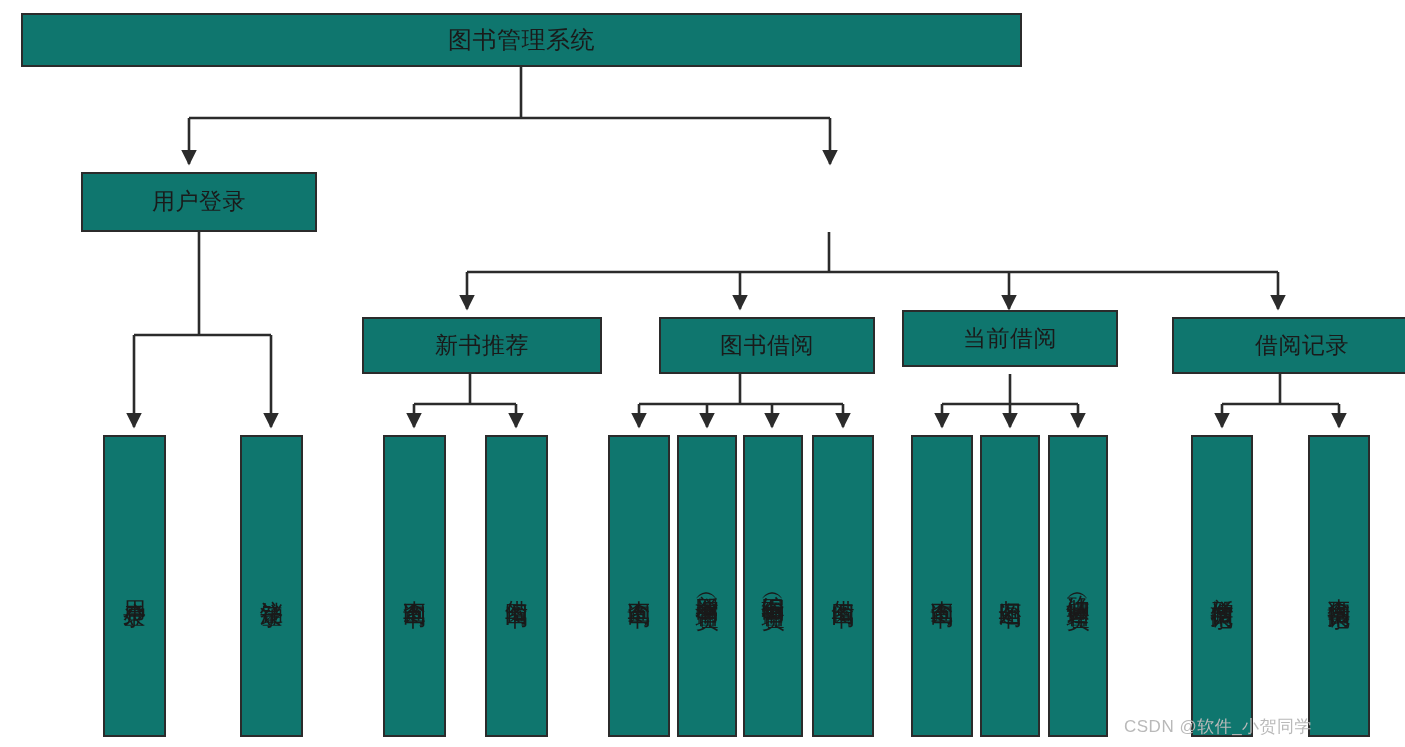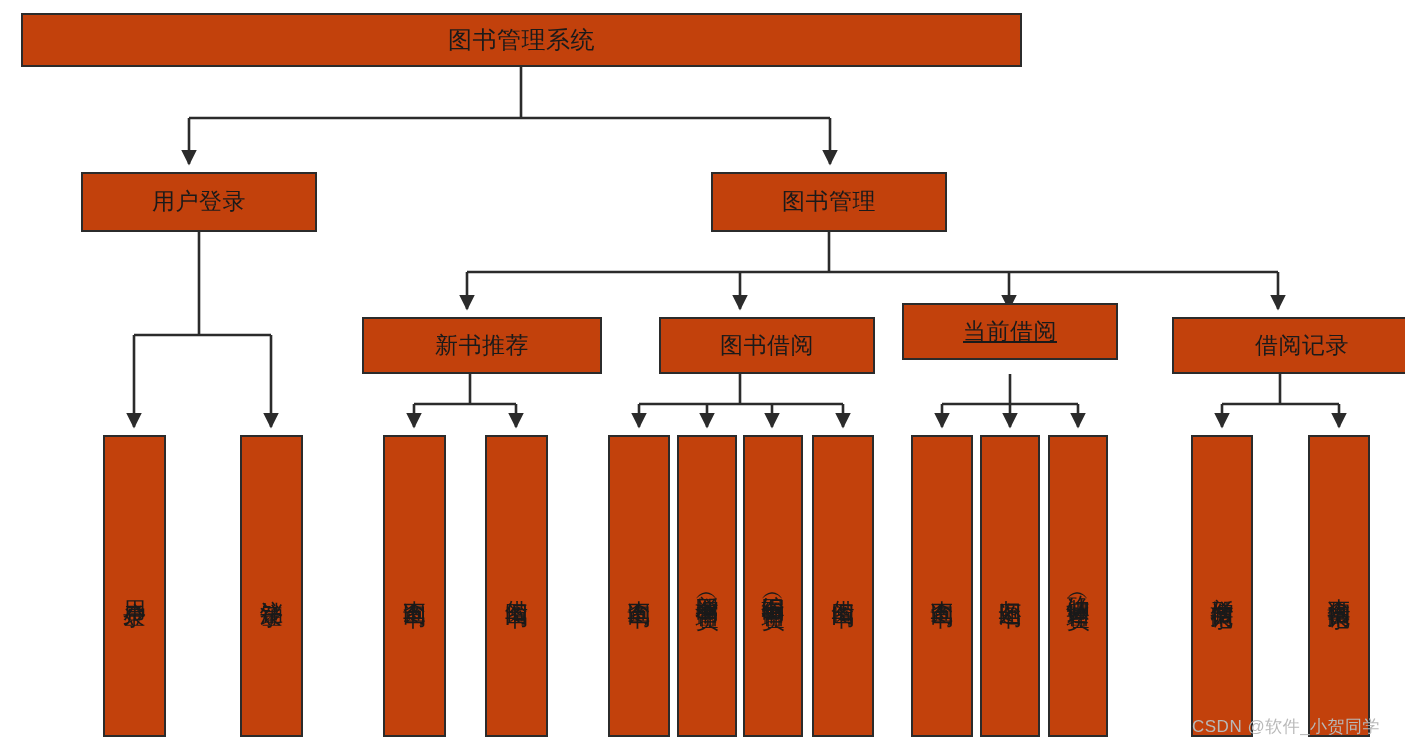--- a/index.html
+++ b/index.html
@@ -21,21 +21,21 @@
     position: absolute;
     left: 0;
     top: 0;
     width: 1405px;
     height: 747px;
     pointer-events: none;
   }
   .node {
     position: absolute;
     box-sizing: border-box;
-    background: #c2410c;
+    background: #0f766e;
     border: 2.5px solid #2b2b2b;
     display: flex;
     align-items: center;
     justify-content: center;
     color: #1a1a1a;
   }
   .node .label {
     display: block;
     text-align: center;
     white-space: nowrap;
@@ -128,33 +128,30 @@
   </svg>
 
   <div class="node horiz root" style="left:21px; top:13px; width:1001px; height:54px;">
     <span class="label">图书管理系统</span>
   </div>
 
   <div class="node horiz" style="left:81px; top:172px; width:236px; height:60px;">
     <span class="label">用户登录</span>
   </div>
 
-  <div class="node horiz" style="left:711px; top:172px; width:236px; height:60px;">
-    <span class="label">图书管理</span>
-  </div>
 
   <div class="node horiz" style="left:362px; top:317px; width:240px; height:57px;">
     <span class="label">新书推荐</span>
   </div>
 
   <div class="node horiz" style="left:659px; top:317px; width:216px; height:57px;">
     <span class="label">图书借阅</span>
   </div>
 
-  <div class="node horiz" style="left:902px; top:303px; width:216px; height:57px;text-decoration:underline;">
+  <div class="node horiz" style="left:902px; top:310px; width:216px; height:57px;">
     <span class="label">当前借阅</span>
   </div>
 
   <div class="node horiz" style="left:1172px; top:317px; width:260px; height:57px;">
     <span class="label">借阅记录</span>
   </div>
 
   <div class="node vert" style="left:103px; top:435px; width:63px; height:302px;">
     <span class="label">用户登录</span>
   </div>
@@ -200,15 +197,15 @@
   </div>
 
   <div class="node vert" style="left:1191px; top:435px; width:62px; height:302px;">
     <span class="label">新增借阅记录</span>
   </div>
 
   <div class="node vert" style="left:1308px; top:435px; width:62px; height:302px;">
     <span class="label">查询借阅记录</span>
   </div>
 
-  <div class="watermark" style="left:1192px; top:715px;">CSDN @软件_小贺同学</div>
+  <div class="watermark" style="left:1124px; top:715px;">CSDN @软件_小贺同学</div>
 
 </div>
 
 </body></html>

